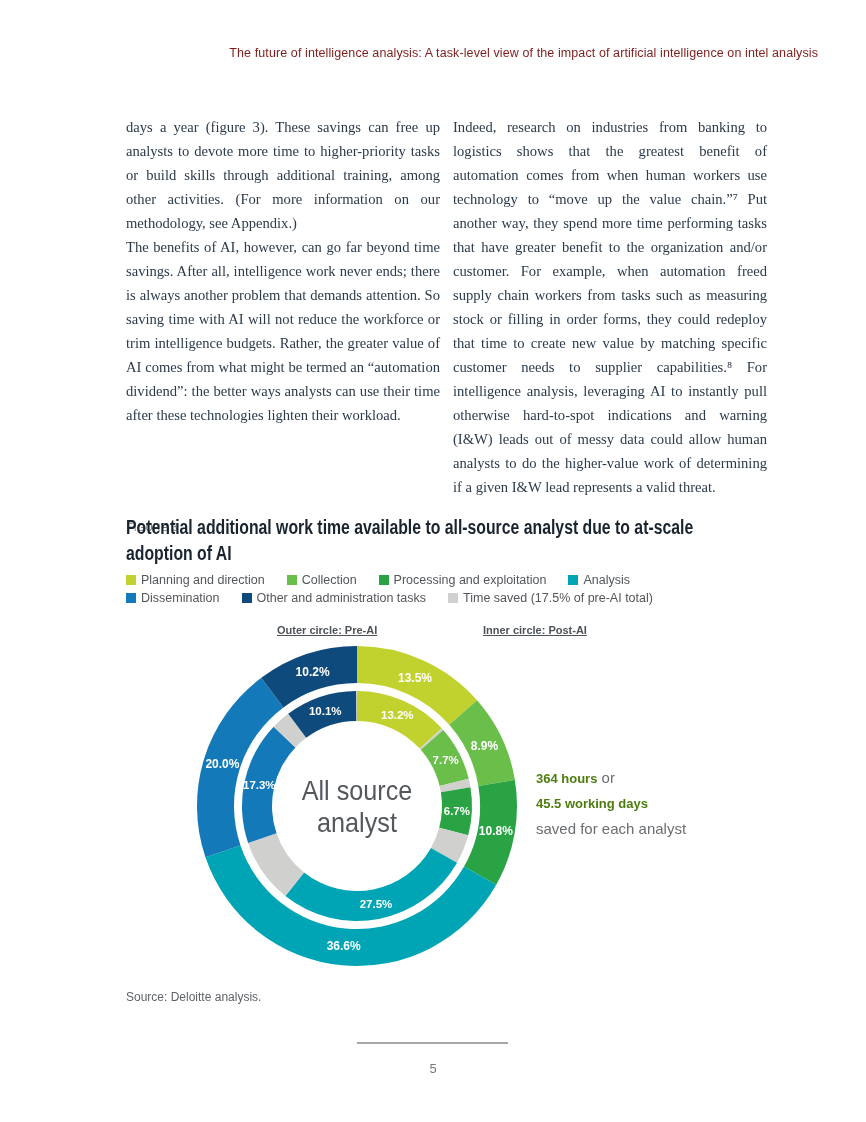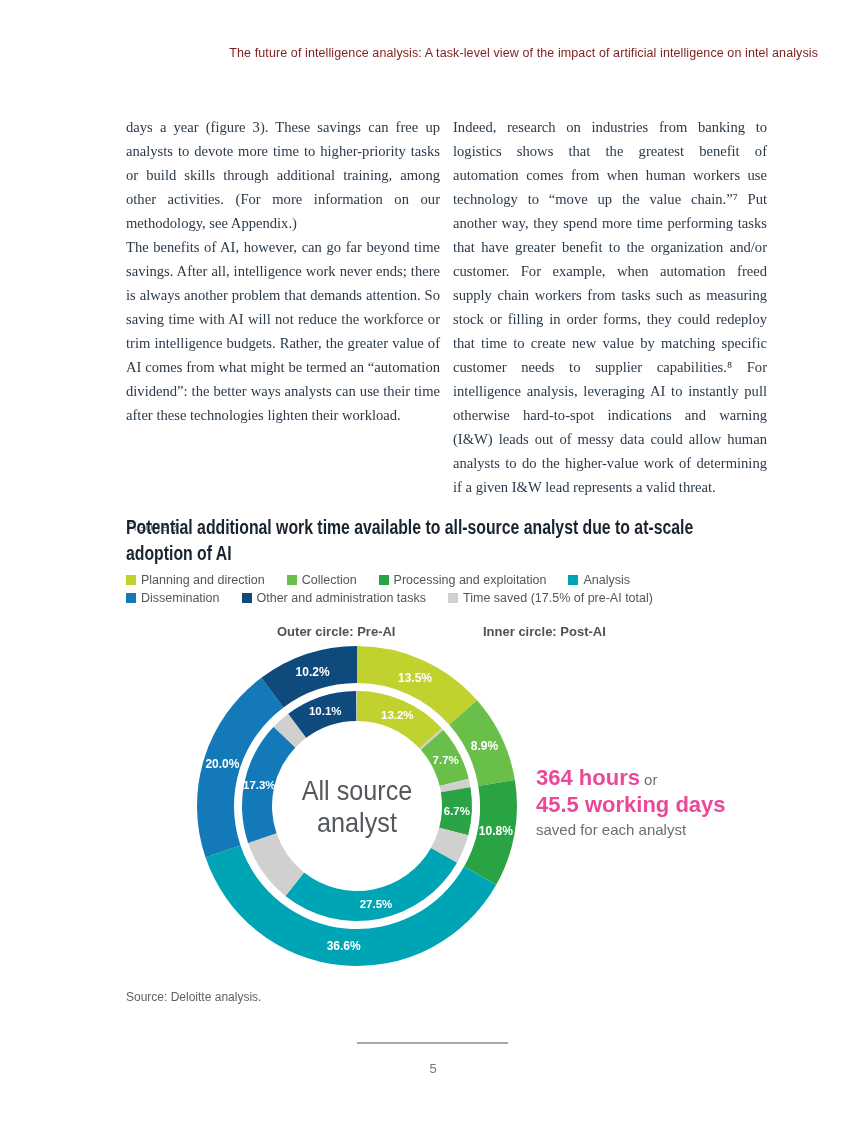--- a/index.html
+++ b/index.html
@@ -31,31 +31,31 @@
   }
   .fig-title {
     position:absolute; left:126px; top:514px; width:770px;
     transform:scaleX(0.79); transform-origin:0 0;
     font-size:20px; font-weight:700; color:#19242e; line-height:26px;
   }
   .legend { position:absolute; left:126px; top:573px; }
   .legend-row { display:flex; gap:22px; margin-bottom:4px;text-align:right; }
   .legend-item { display:flex; align-items:center; font-size:12.5px; color:#53565a; white-space:nowrap; }
   .legend-swatch { width:10px; height:10px; margin-right:5px; flex:0 0 auto; }
-  .ring-caption { position:absolute; top:624px; font-size:13px; font-weight:700; color:#4d5358; }
+  .ring-caption { position:absolute; top:624px; font-size:11px; font-weight:700; color:#4d5358;text-decoration:underline; }
   .ring-caption.outer { left:277px; }
   .ring-caption.inner { left:483px; }
   .chart-wrap { position:absolute; left:187px; top:636px; width:340px; height:340px; }
   .center-label {
     position:absolute; left:257px; top:775px; width:200px;
     text-align:center; font-size:28px; line-height:32px; color:#54585c;
     transform:scaleX(0.9); transform-origin:50% 0;
   }
   .annotation { position:absolute; left:536px; top:765px; line-height:25px; }
-  .annotation .b { font-size:22px; font-weight:700; color:#ec4899; }
+  .annotation .b { font-size:13px; font-weight:700; color:#4d7c0f; }
   .annotation .r { font-size:15px; color:#6b6e71; }
   .source-line { position:absolute; left:126px; top:990px; font-size:12px; color:#5f6368; }
   .divider { position:absolute; left:357px; top:1042px; width:151px; height:2px; background:#a7a8aa; }
   .page-number { position:absolute; top:1061px; left:0; right:0; text-align:center; font-size:13px; color:#75787b; }
   svg text { font-family:"Liberation Sans", sans-serif; }
 </style>
 </head>
 <body>
 
 <div class="header">The future of intelligence analysis: A task-level view of the impact of artificial intelligence on intel analysis</div>

